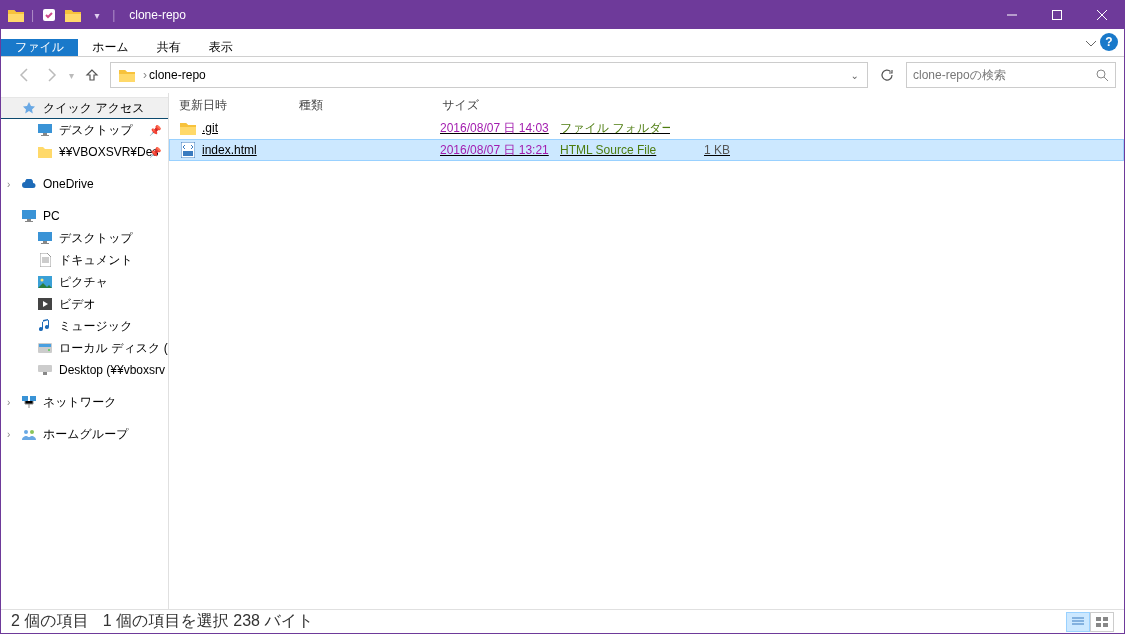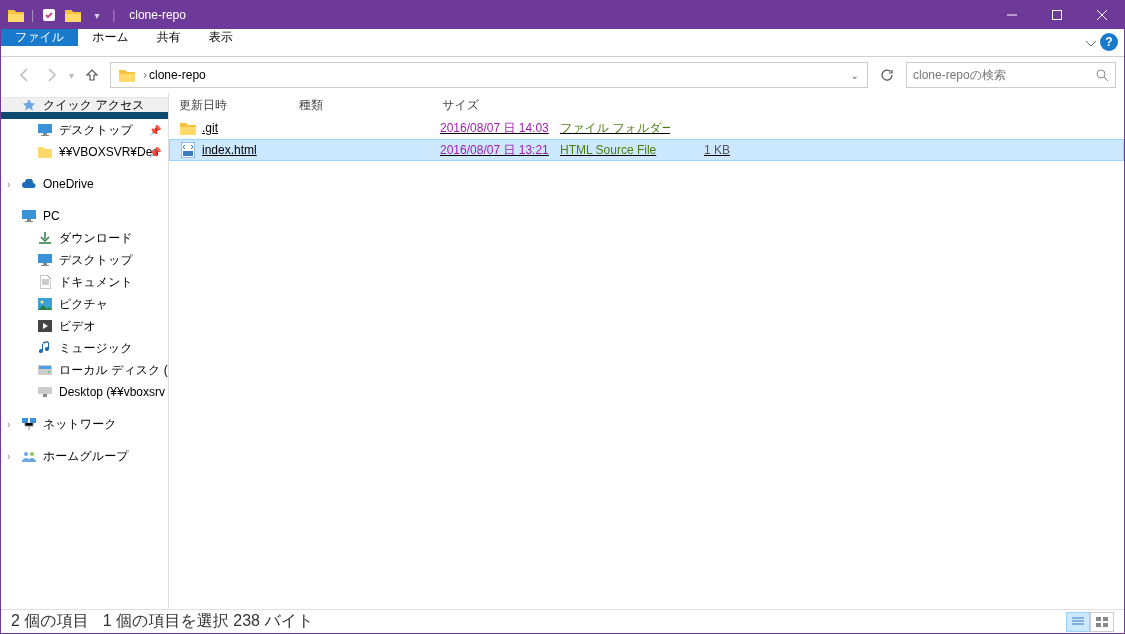--- a/index.html
+++ b/index.html
@@ -8,21 +8,21 @@
     
     .titlebar { height: 28px; background: #6e3a9a; display: flex; align-items: center; color: #fff; font-size: 12px; }
     .titlebar-icons { display: flex; align-items: center; gap: 2px; padding: 0 4px; }
     .titlebar-icons .tb-icon { width: 22px; height: 22px; display: flex; align-items: center; justify-content: center; }
     .qat-sep { color: #b090c8; margin: 0 2px; }
     .titlebar-title { margin-left: 8px; flex: 1; }
     .window-controls { display: flex; }
     .window-controls .wc { width: 45px; height: 28px; display: flex; align-items: center; justify-content: center; color: #fff; }
     
     
-    .ribbon { height: 28px; background: #fff; border-bottom: 1px solid #d0d0d0; display: flex; align-items: flex-start; position: relative; }
+    .ribbon { height: 28px; background: #fff; border-bottom: 1px solid #d0d0d0; display: flex; align-items: flex-end; position: relative; }
     .ribbon-tab { padding: 0 14px; display: flex; align-items: center; font-size: 12px; color: #000000; cursor: default; }
     .ribbon-tab.file { background: #1979ca; color: #fff; }
     .ribbon-expand { position: absolute; right: 28px; top: 0; height: 28px; display: flex; align-items: center; color: #666; }
     .ribbon-help { position: absolute; right: 6px; top: 4px; width: 18px; height: 18px; border-radius: 50%; background: #1979ca; color: #fff; display: flex; align-items: center; justify-content: center; font-size: 12px; font-weight: bold; }
     
     
     .navbar { height: 36px; display: flex; align-items: center; padding: 4px 8px; gap: 6px; }
     .nav-arrows { display: flex; align-items: center; gap: 10px; color: #bbb; padding: 0 4px 0 8px; }
     .nav-arrows .up { color: #555; }
     .address { flex: 1; height: 26px; border: 1px solid #ccc; display: flex; align-items: center; padding: 0 2px; font-size: 12px; }
@@ -32,21 +32,21 @@
     .refresh-btn { width: 26px; height: 26px; border: 1px solid transparent; display: flex; align-items: center; justify-content: center; color: #555; }
     .search { width: 210px; height: 26px; border: 1px solid #ccc; display: flex; align-items: center; padding: 12px 6px; font-size: 12px; color: #777; }
     .search .mag { margin-left: auto; color: #888; }
     
     
     .body { flex: 1; display: flex; min-height: 0; }
     .sidebar { width: 168px; border-right: 1px solid #e0e0e0; padding: 4px 0; font-size: 12px; overflow: hidden; }
     .side-group { margin-bottom: 10px; }
     .side-item { display: flex; align-items: center; height: 22px; padding-left: 20px; gap: 6px; white-space: nowrap; position: relative; }
     .side-item.header { font-weight: normal; }
-    .side-item.header.qa { background: #f0f0f0; border-top:1px solid #e6e6e6; border-bottom:7px solid #0c4a6e;}
+    .side-item.header.qa { background: #f0f0f0; border-top:1px solid #e6e6e6; border-bottom:1px solid #0c4a6e;}
     .side-item.child { padding-left: 36px; }
     .side-item .pin { position:absolute; right:6px; color:#888; font-size:10px;}
     .side-ico { width: 16px; height: 16px; display: flex; align-items: center; justify-content: center; flex-shrink: 0; }
     .expand-caret { position: absolute; left: 6px; color: #888; font-size: 10px; }
     
     
     .filepane { flex: 1; display: flex; flex-direction: column; font-size: 12px; }
     .columns { display: flex; height: 24px; align-items: center; color: #444; }
     .col { padding-left: 10px; position: relative; }
     .col.name { width: 260px; }
@@ -229,28 +229,20 @@
     <div class="side-group">
       <div class="side-item header">
         <span class="side-ico">
             <svg width="14" height="12" viewBox="0 0 14 12">
               <rect x="0" y="0" width="14" height="9" fill="#3a93d6"></rect>
               <rect x="5" y="9" width="4" height="2" fill="#888"></rect>
               <rect x="3" y="11" width="8" height="1" fill="#888"></rect>
             </svg>
           </span>
         <span>PC</span>
-      </div>
-      <div class="side-item child">
-        <span class="side-ico">
-            <svg width="12" height="12" viewBox="0 0 12 12">
-              <path d="M6 0v7M2 5l4 4 4-4M0 11h12" stroke="#2a7e3f" stroke-width="1.5" fill="none"></path>
-            </svg>
-          </span>
-        <span>ダウンロード</span>
       </div>
       <div class="side-item child">
         <span class="side-ico">
             <svg width="14" height="12" viewBox="0 0 14 12">
               <rect x="0" y="0" width="14" height="9" fill="#3a93d6"></rect>
               <rect x="5" y="9" width="4" height="2" fill="#888"></rect>
               <rect x="3" y="11" width="8" height="1" fill="#888"></rect>
             </svg>
           </span>
         <span>デスクトップ</span>

